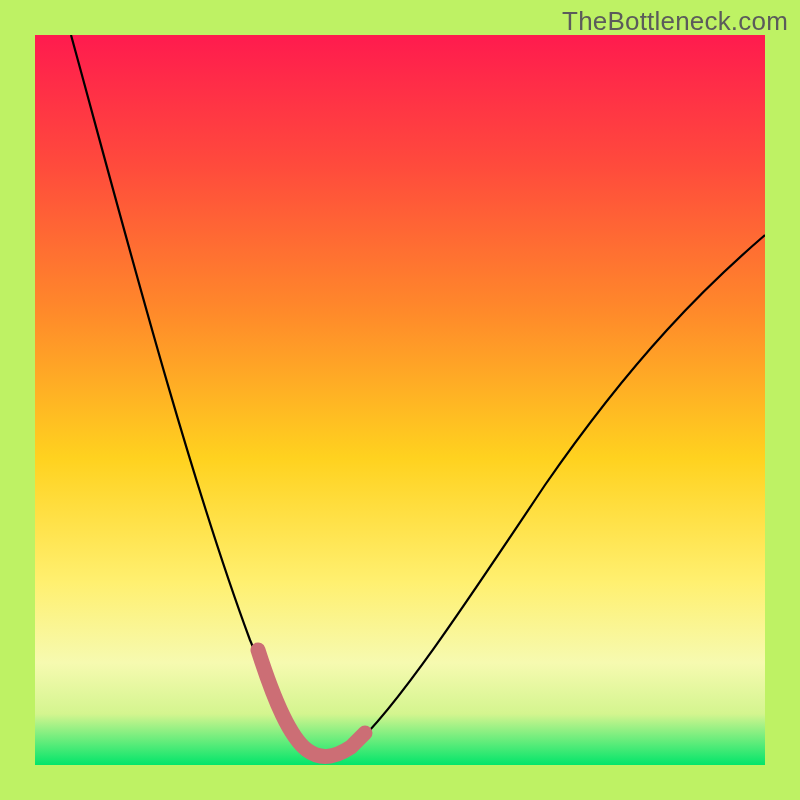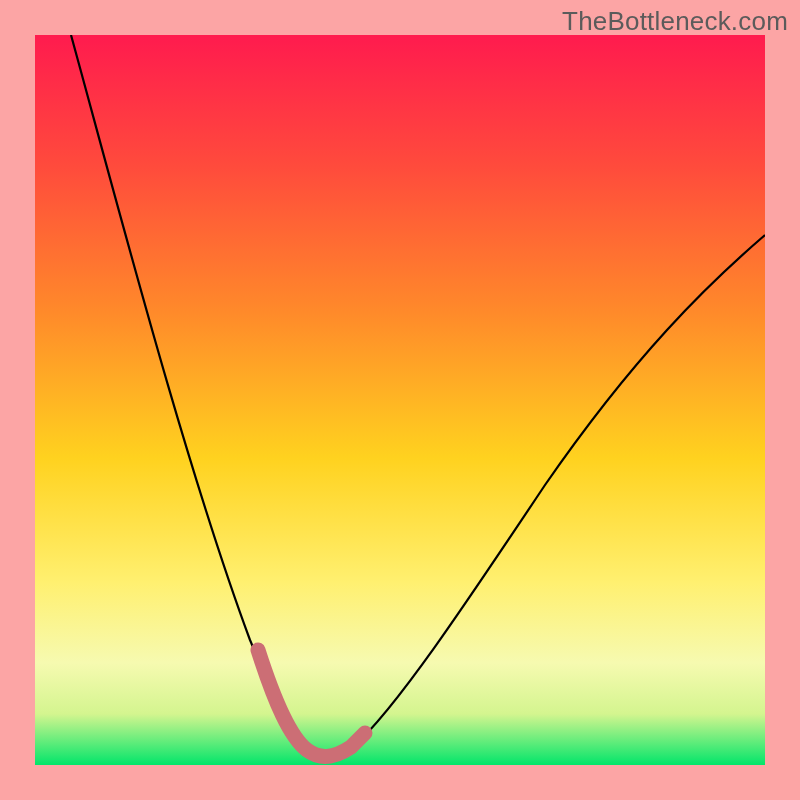--- a/index.html
+++ b/index.html
@@ -10,21 +10,21 @@
     background: #000000;
     overflow: hidden;
     font-family: Arial, Helvetica, sans-serif;
   }
   .frame {
     position: absolute;
     left: 0;
     top: 0;
     width: 800px;
     height: 800px;
-    background: #fca5a5;
+    background: #bef264;
   }
   .plot {
     position: absolute;
     left: 35px;
     top: 35px;
     width: 730px;
     height: 730px;
   }
   svg {
     display: block;

